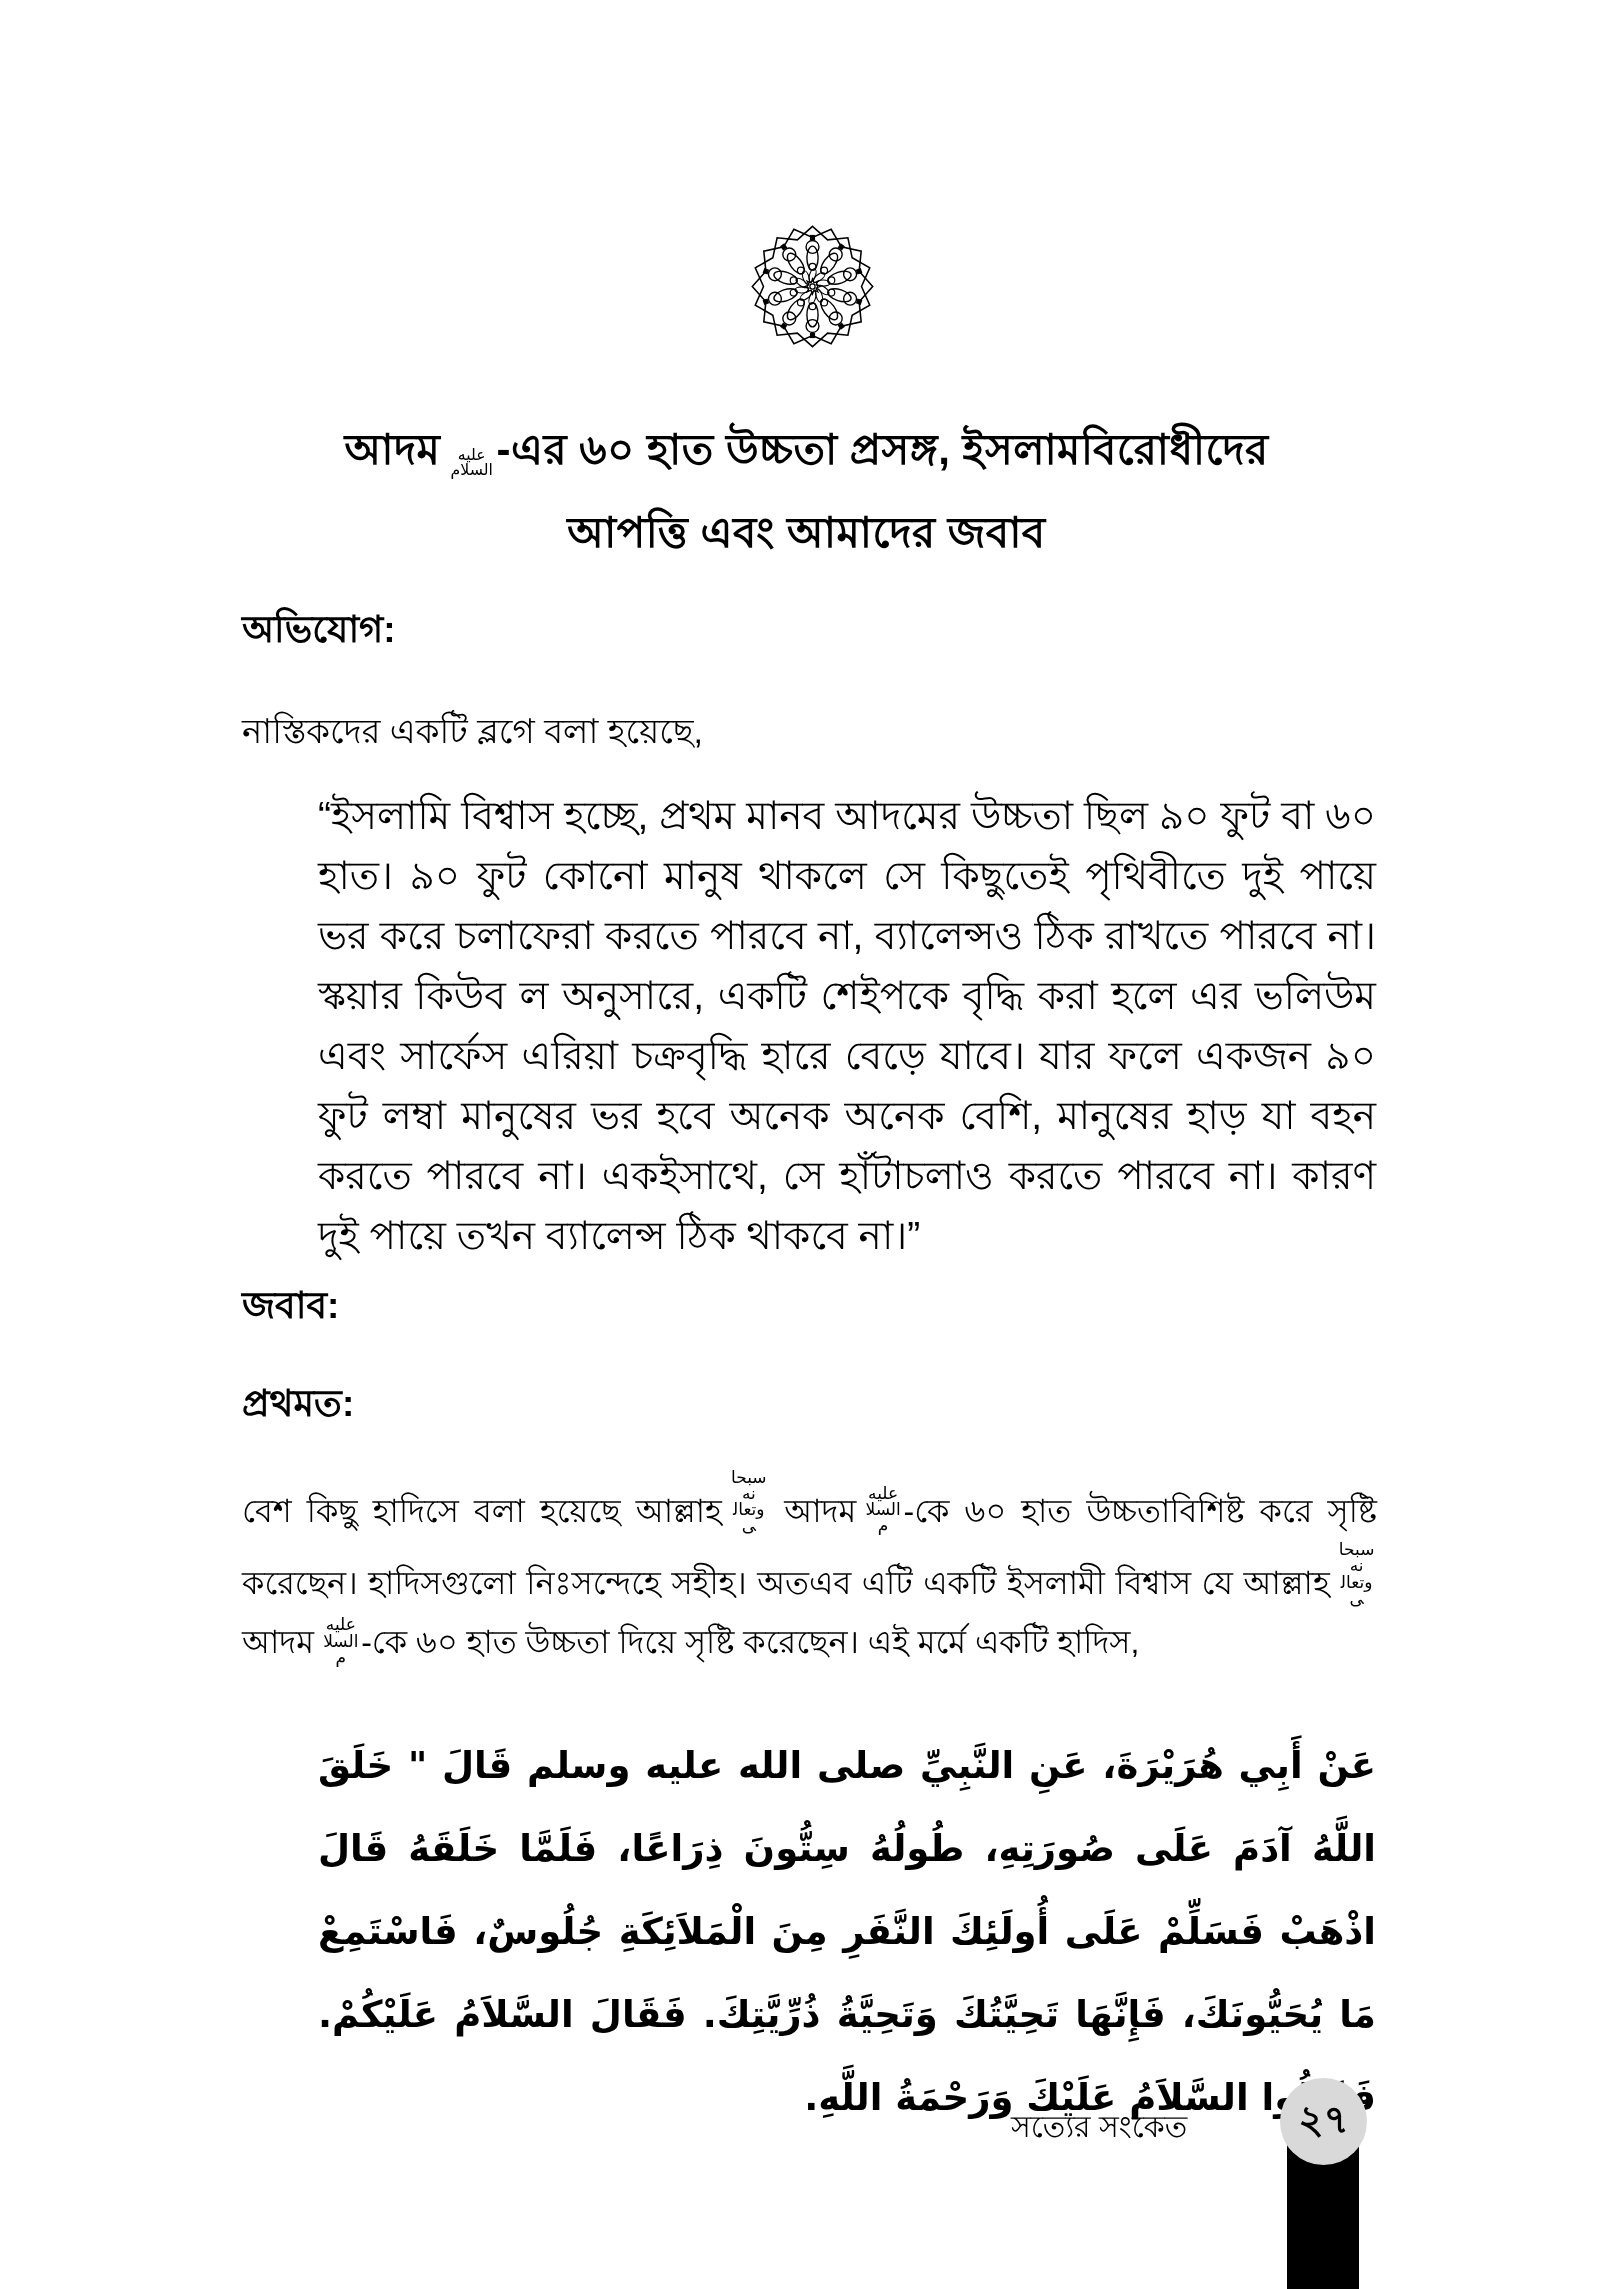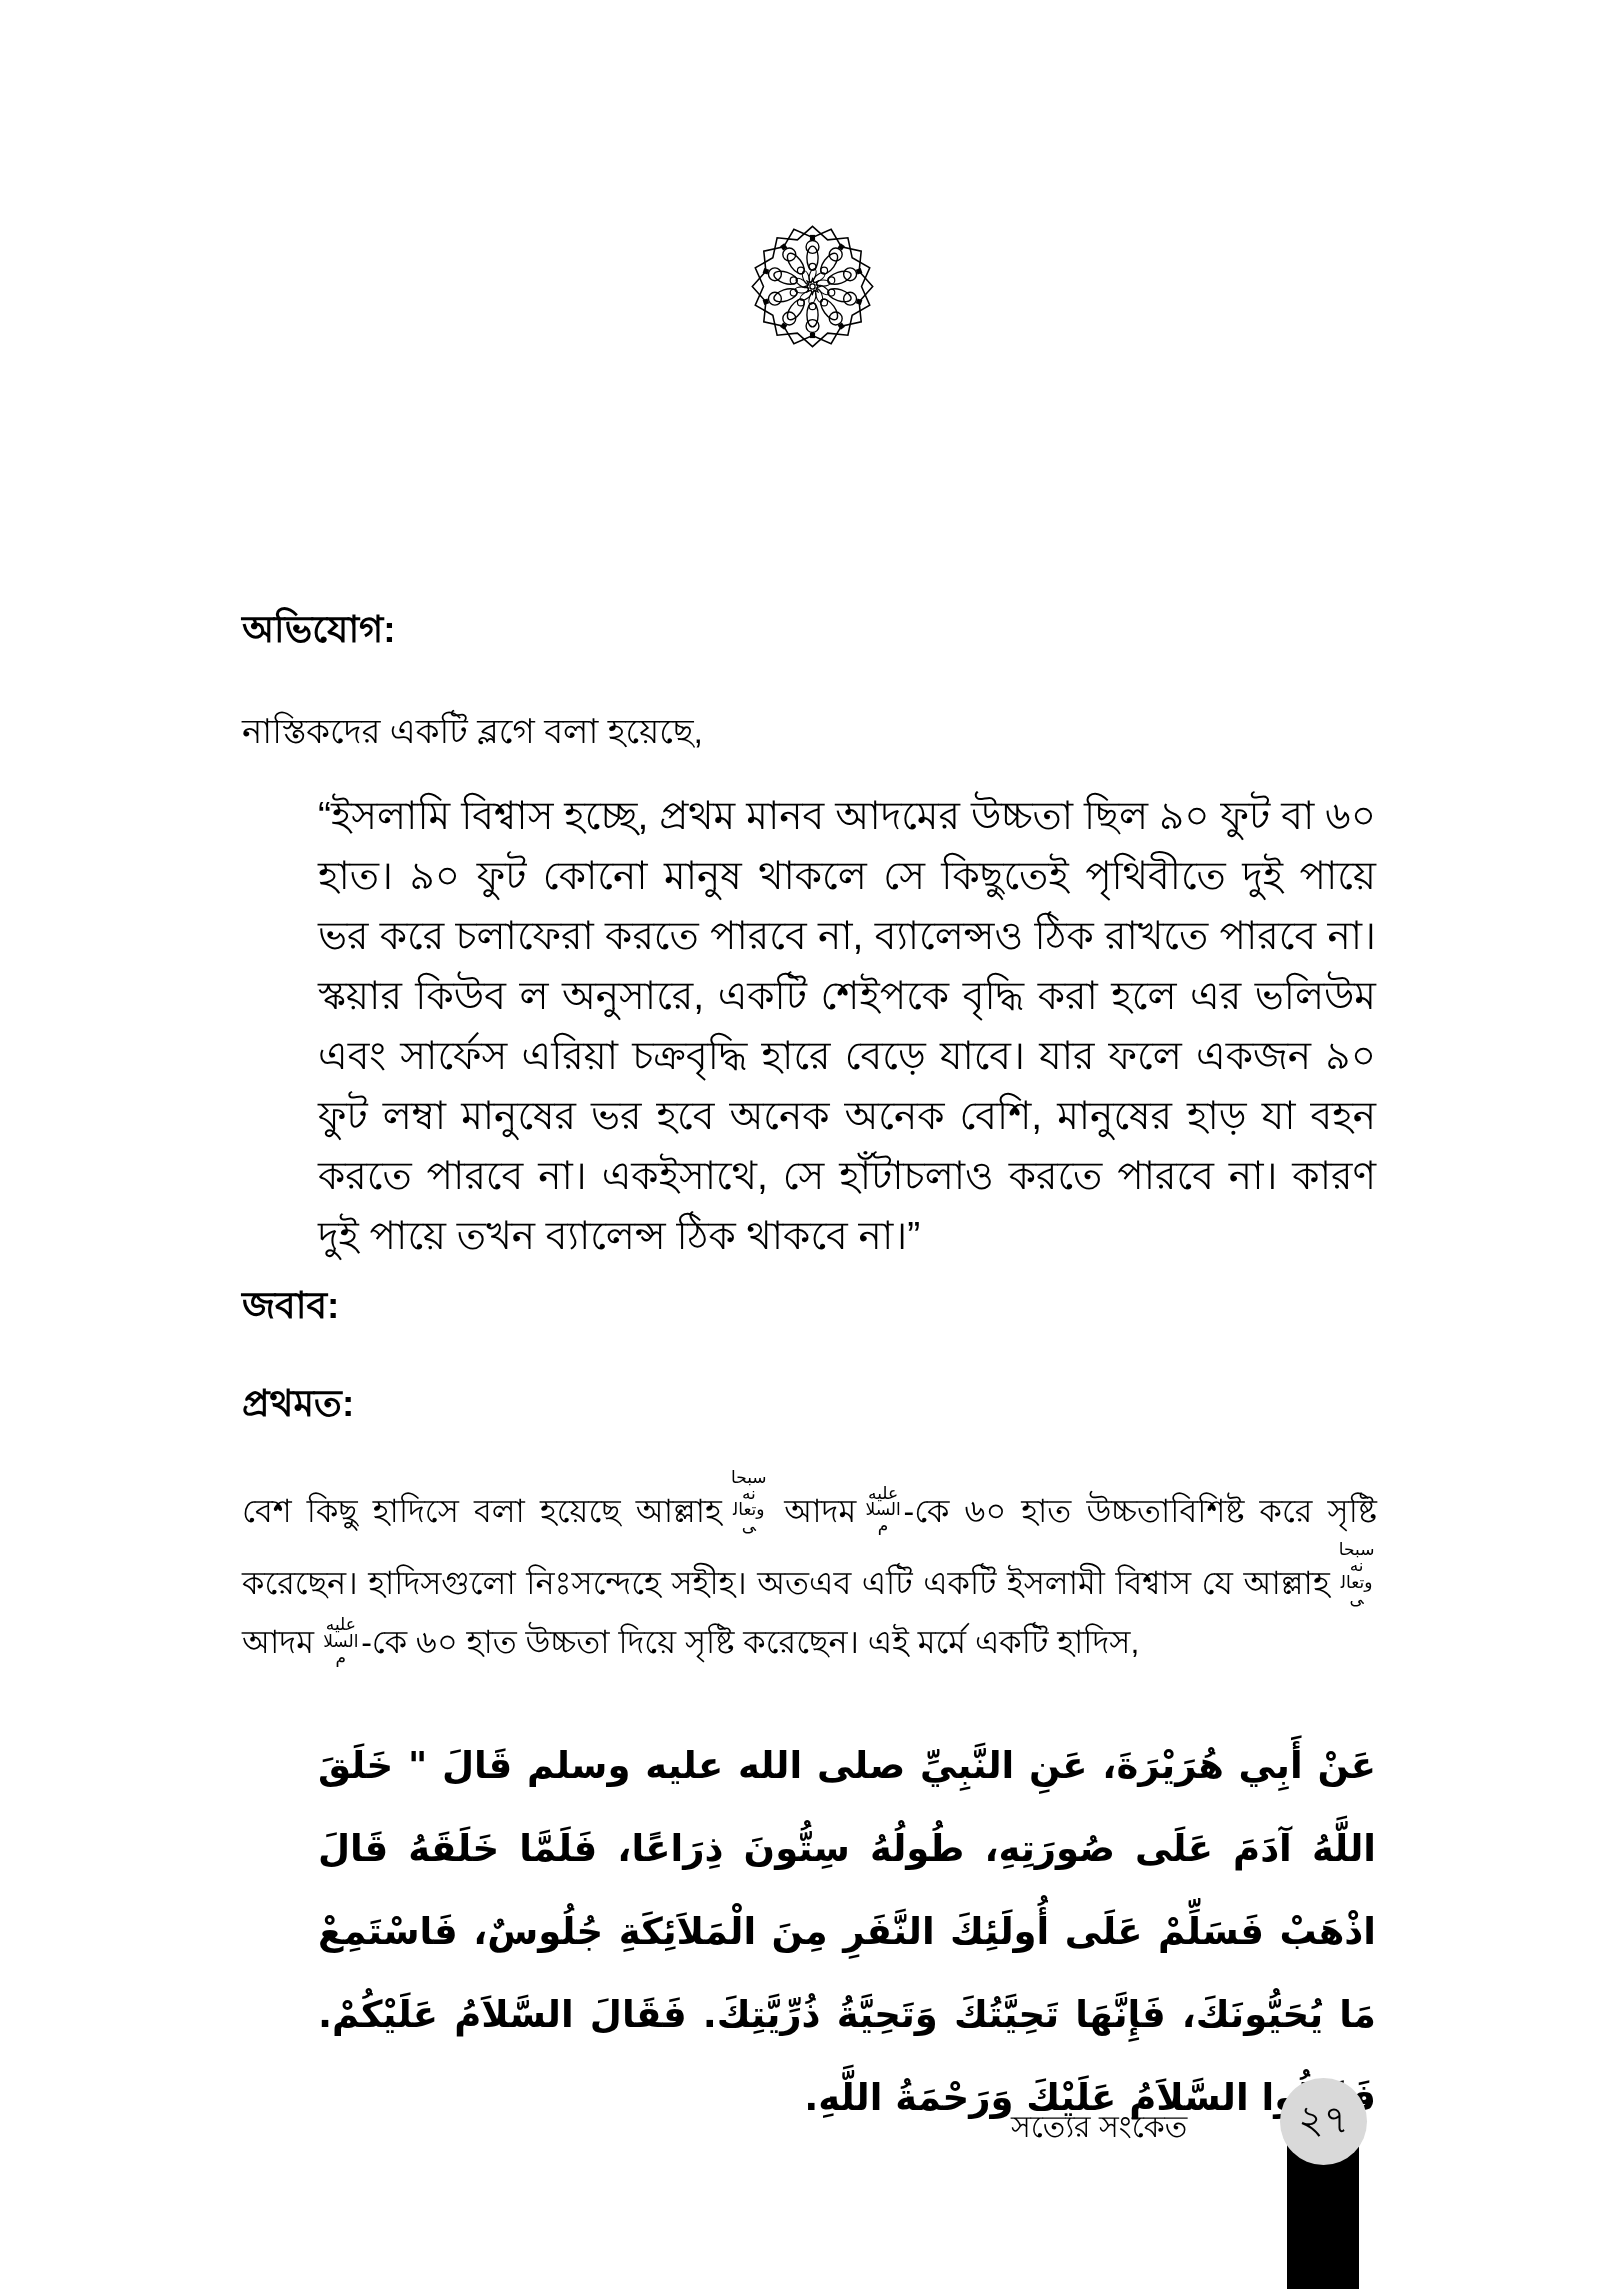--- a/index.html
+++ b/index.html
@@ -61,21 +61,21 @@
     font-size:30px;line-height:39px;
   }
   .bookmark-tab{
     position:absolute;left:1287px;top:2123px;width:72px;height:167px;
     background:#000;
   }
   .page-circle{
     position:absolute;left:1280px;top:2078px;width:87px;height:87px;
     border-radius:50%;background:#d9d9d9;
     display:flex;align-items:center;justify-content:center;
-    font-size:39px;font-weight:400;
+    font-size:39px;font-weight:700;
   }
 </style>
 </head>
 <body>
 
 <div class="page">
 
   <svg class="rosette" id="rosette" viewBox="-75 -75 150 150">
       <polygon points="0.00,-70.00 17.61,-54.21 41.14,-56.63 46.11,-33.50 66.57,-21.63 57.00,-0.00 66.57,21.63 46.11,33.50 41.14,56.63 17.61,54.21 0.00,70.00 -17.61,54.21 -41.14,56.63 -46.11,33.50 -66.57,21.63 -57.00,0.00 -66.57,-21.63 -46.11,-33.50 -41.14,-56.63 -17.61,-54.21" fill="none" stroke="#000" stroke-width="1.8"></polygon>
       <polygon points="21.63,-66.57 33.50,-46.11 56.63,-41.14 54.21,-17.61 70.00,-0.00 54.21,17.61 56.63,41.14 33.50,46.11 21.63,66.57 0.00,57.00 -21.63,66.57 -33.50,46.11 -56.63,41.14 -54.21,17.61 -70.00,0.00 -54.21,-17.61 -56.63,-41.14 -33.50,-46.11 -21.63,-66.57 -0.00,-57.00" fill="none" stroke="#000" stroke-width="1.8"></polygon>
@@ -126,20 +126,24 @@
       <ellipse cx="0" cy="0" rx="3.5" ry="8" fill="none" stroke="#000" stroke-width="1.3" transform="translate(-12.4 -4.0) rotate(306.0)"></ellipse>
       <rect x="-3" y="-3" width="6" height="6" fill="#000" transform="translate(-33.5 -46.1) rotate(324)"></rect>
       <circle cx="-27.0" cy="-37.2" r="7.5" fill="none" stroke="#000" stroke-width="1.6"></circle>
       <ellipse cx="0" cy="0" rx="6.5" ry="14" fill="none" stroke="#000" stroke-width="1.6" transform="translate(-19.4 -26.7) rotate(324)"></ellipse>
       <circle cx="-13.5" cy="-18.6" r="4" fill="none" stroke="#000" stroke-width="1.4"></circle>
       <ellipse cx="0" cy="0" rx="3.5" ry="8" fill="none" stroke="#000" stroke-width="1.3" transform="translate(-7.6 -10.5) rotate(342.0)"></ellipse>
       <polygon points="0.00,-9.00 1.72,-4.16 6.36,-6.36 4.16,-1.72 9.00,-0.00 4.16,1.72 6.36,6.36 1.72,4.16 0.00,9.00 -1.72,4.16 -6.36,6.36 -4.16,1.72 -9.00,0.00 -4.16,-1.72 -6.36,-6.36 -1.72,-4.16" fill="none" stroke="#000" stroke-width="1.4"></polygon>
       <circle cx="0" cy="0" r="3" fill="none" stroke="#000" stroke-width="1.4"></circle>
     </svg>
 
+  <div class="title">
+    <div><span>আদম</span><span class="honorific">عليه السلام</span><span>-এর ৬০ হাত উচ্চতা প্রসঙ্গ, ইসলামবিরোধীদের</span></div>
+    <div>আপত্তি এবং আমাদের জবাব</div>
+  </div>
 
   <div class="heading h-complaint">অভিযোগ:</div>
 
   <div class="p-intro">নাস্তিকদের একটি ব্লগে বলা হয়েছে,</div>
 
   <div class="quote">“ইসলামি বিশ্বাস হচ্ছে, প্রথম মানব আদমের উচ্চতা ছিল ৯০ ফুট বা ৬০ হাত। ৯০ ফুট কোনো মানুষ থাকলে সে কিছুতেই পৃথিবীতে দুই পায়ে ভর করে চলাফেরা করতে পারবে না, ব্যালেন্সও ঠিক রাখতে পারবে না। স্কয়ার কিউব ল অনুসারে, একটি শেইপকে বৃদ্ধি করা হলে এর ভলিউম এবং সার্ফেস এরিয়া চক্রবৃদ্ধি হারে বেড়ে যাবে। যার ফলে একজন ৯০ ফুট লম্বা মানুষের ভর হবে অনেক অনেক বেশি, মানুষের হাড় যা বহন করতে পারবে না। একইসাথে, সে হাঁটাচলাও করতে পারবে না। কারণ দুই পায়ে তখন ব্যালেন্স ঠিক থাকবে না।”</div>
 
   <div class="heading h-answer">জবাব:</div>
 
   <div class="heading h-firstly">প্রথমত:</div>

